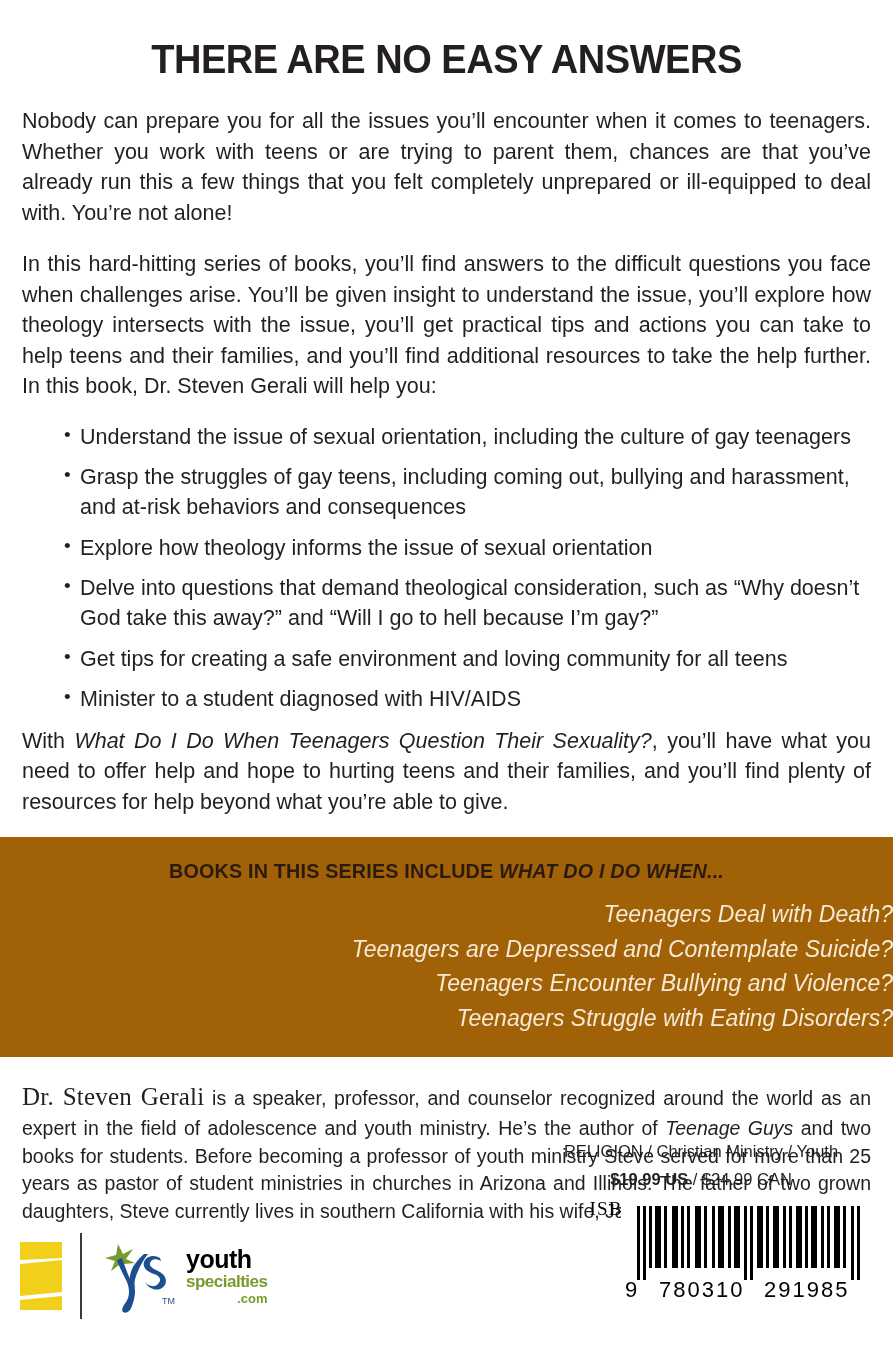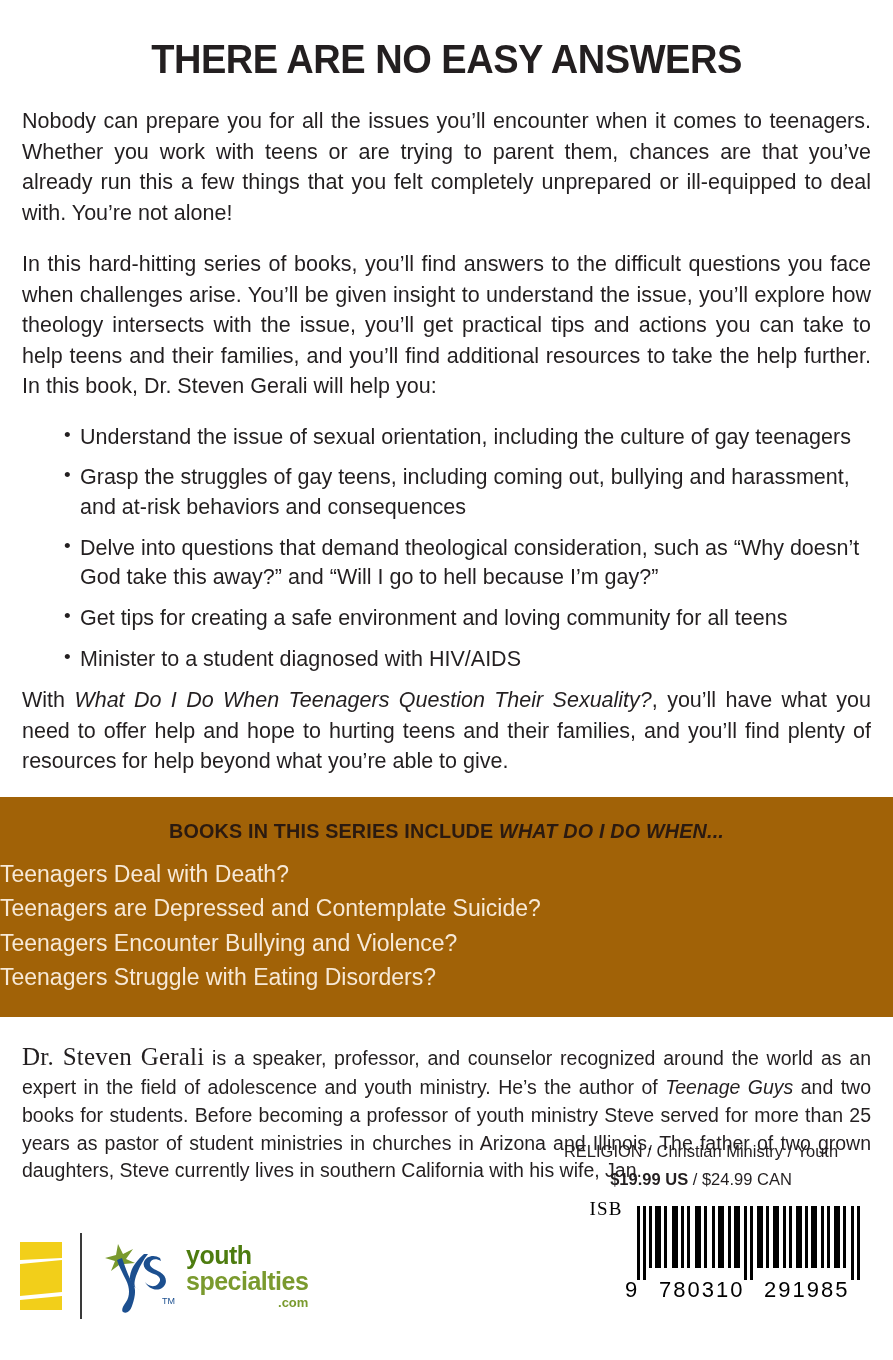--- a/index.html
+++ b/index.html
@@ -88,21 +88,22 @@
   }
   .series-heading .ital {
     font-style: italic;
   }
   .series-list {
     list-style: none;
     margin: 0;
     padding: 0;
   }
   .series-list li {
-    text-align: left;
+    text-align: right;
+    font-style: italic;
     font-size: 23px;
     line-height: 1.5;
     color: #f7e9d7;
   }
 
   
   .bio-block {
     padding: 22px 22px 0 22px;
     box-sizing: border-box;
     width: 893px;
@@ -184,30 +185,30 @@
     background: #3a3a3a;
     margin-right: 22px;
   }
   .ys-mark { width: 74px; height: 80px; }
   .ys-words {
     margin-left: 8px;
     line-height: 1;
   }
   .ys-words .w1 {
     display: block;
-    color: #4d7c0f;
+    color: #000000;
     font-weight: bold;
     font-size: 25px;
     letter-spacing: -0.5px;
   }
   .ys-words .w2 {
     display: block;
     color: #7a9a2e;
     font-weight: bold;
-    font-size: 25px;
+    font-size: 17px;
     letter-spacing: -0.5px;
     margin-top: 1px;
   }
   .ys-words .w3 {
     display: block;
     color: #7a9a2e;
     font-weight: bold;
     font-size: 13px;
     text-align: right;
     margin-top: 2px;
@@ -220,20 +221,21 @@
 
 <div class="body-block">
 
   <p class="para first">Nobody can prepare you for all the issues you’ll encounter when it comes to teenagers. Whether you work with teens or are trying to parent them, chances are that you’ve already run this a few things that you felt completely unprepared or ill-equipped to deal with. You’re not alone!</p>
 
   <p class="para">In this hard-hitting series of books, you’ll find answers to the difficult questions you face when challenges arise. You’ll be given insight to understand the issue, you’ll explore how theology intersects with the issue, you’ll get practical tips and actions you can take to help teens and their families, and you’ll find additional resources to take the help further. In this book, Dr. Steven Gerali will help you:</p>
 
   <ul class="bullets">
     <li>Understand the issue of sexual orientation, including the culture of gay teenagers</li>
     <li>Grasp the struggles of gay teens, including coming out, bullying and harassment, and at-risk behaviors and consequences</li>
+    <li>Explore how theology informs the issue of sexual orientation</li>
     <li>Delve into questions that demand theological consideration, such as “Why doesn’t God take this away?” and “Will I go to hell because I’m gay?”</li>
     <li>Get tips for creating a safe environment and loving community for all teens</li>
     <li>Minister to a student diagnosed with HIV/AIDS</li>
   </ul>
 
   <p class="para closing"><span>With </span><em>What Do I Do When Teenagers Question Their Sexuality?</em><span>, you’ll have what you need to offer help and hope to hurting teens and their families, and you’ll find plenty of resources for help beyond what you’re able to give.</span></p>
 </div>
 
 <div class="series-band">
   <div class="series-heading"><span>BOOKS IN THIS SERIES INCLUDE </span><span class="ital">WHAT DO I DO WHEN...</span></div>

